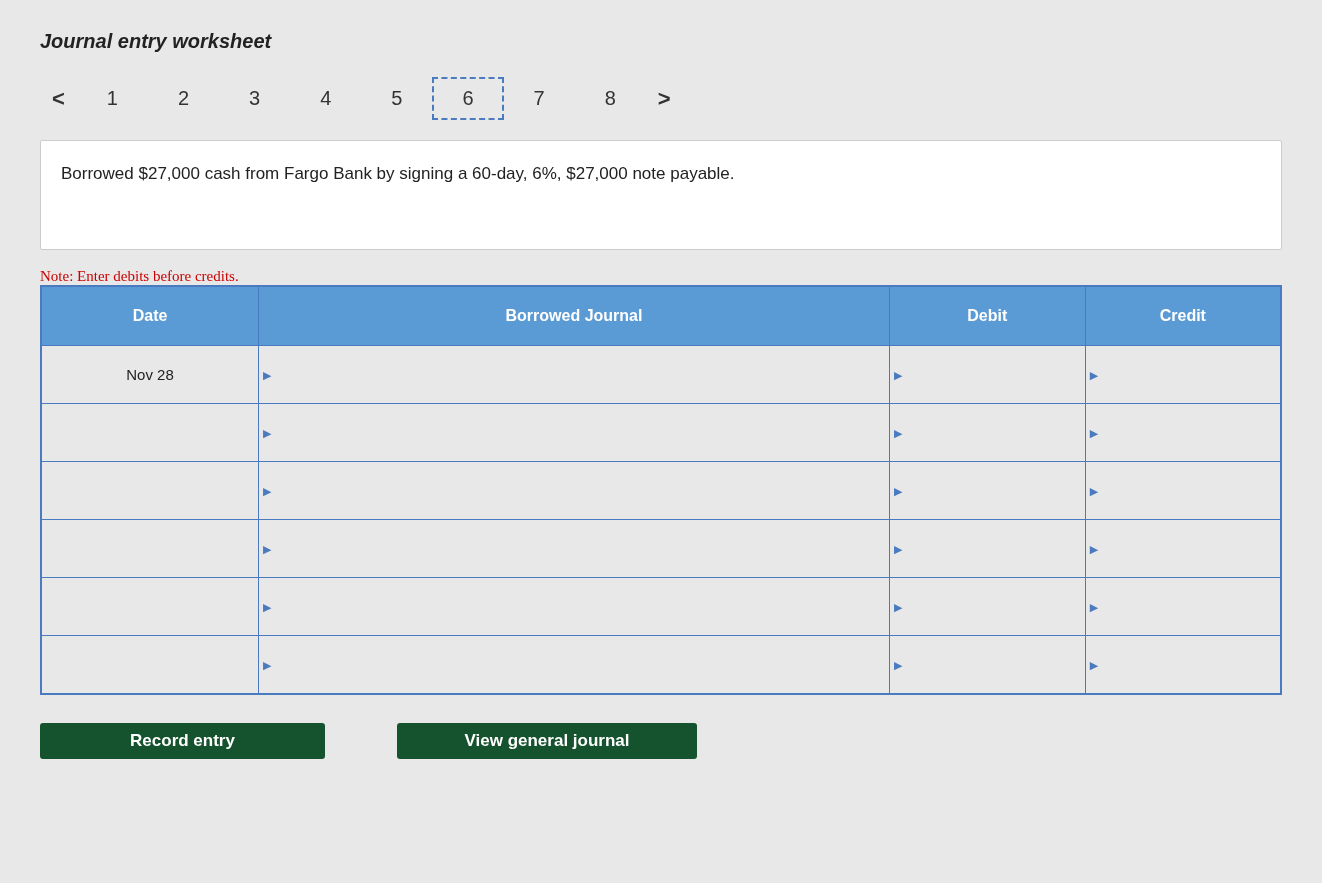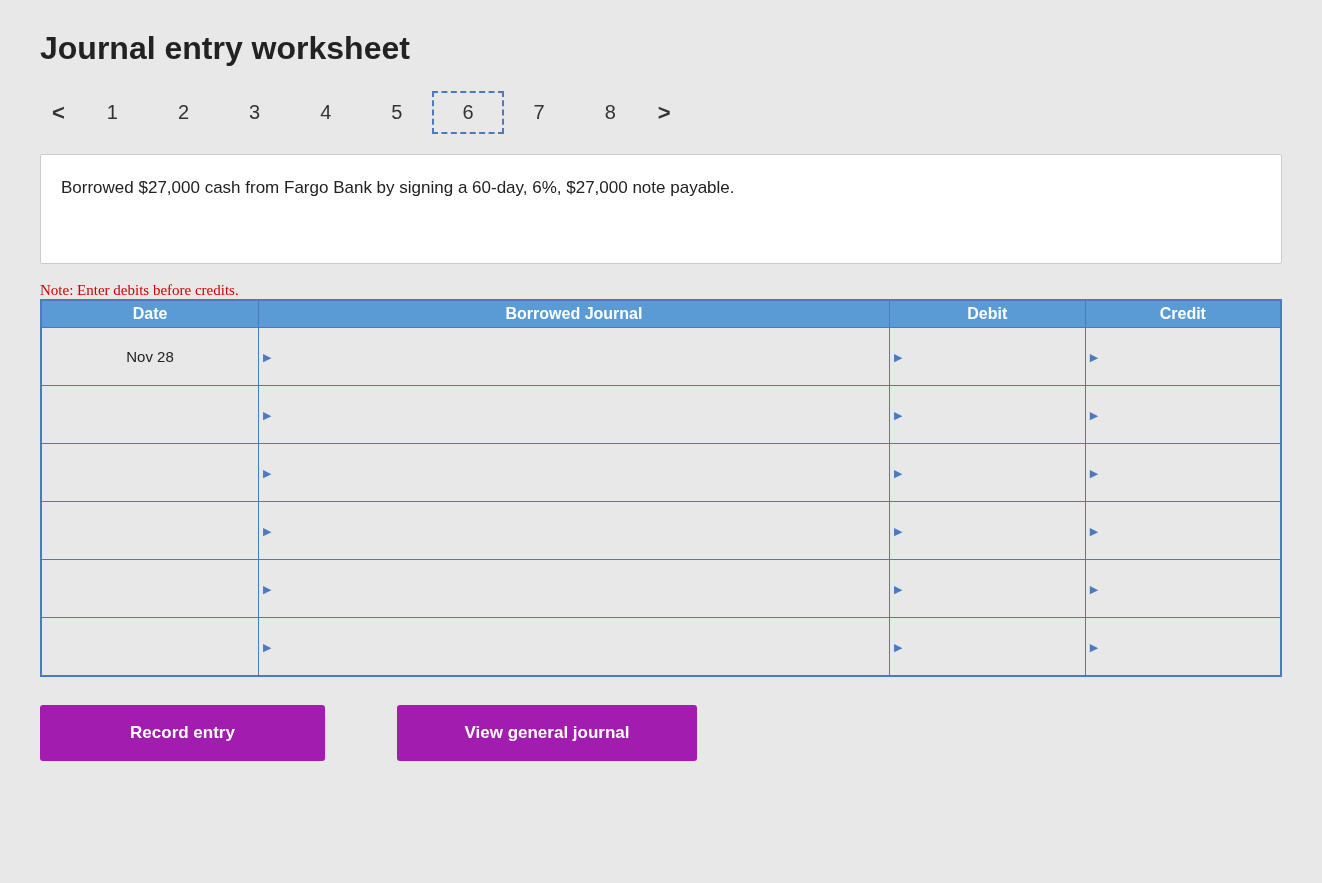--- a/index.html
+++ b/index.html
@@ -7,23 +7,24 @@
       background: #e8e8e8;
       font-family: Arial, sans-serif;
       font-size: 16px;
       color: #222;
       padding: 30px 40px;
       min-height: 883px;
       width: 1322px;
     }
 
     .page-title {
-      font-size: 32px;
+      font-size: 20px;
       font-weight: bold;
       margin-bottom: 24px;
+      font-style: italic;
     }
 
     .nav-bar {
       display: flex;
       align-items: center;
       gap: 0;
       margin-bottom: 20px;
     }
 
     .nav-arrow {
@@ -71,21 +72,21 @@
       border-collapse: collapse;
       border: 2px solid #4a7abf;
       margin-bottom: 28px;
     }
 
     .journal-table th {
       background: #5b9bd5;
       color: #fff;
       font-weight: bold;
       font-size: 16px;
-      padding: 4px 8px;
+      padding: 20px 8px;
       border: 1px solid #4a7abf;
       text-align: center;
     }
 
     .journal-table td {
       border: 1px solid #4a7abf;
       padding: 16px;
       height: 44px;
       vertical-align: middle;
     }
@@ -137,26 +138,26 @@
       pointer-events: none;
     }
 
     .btn-row {
       display: flex;
       gap: 0;
       align-items: center;
     }
 
     .btn {
-      background: #a21caf;
+      background: #14532d;
       color: #fff;
       border: none;
       font-size: 17px;
       font-weight: bold;
-      padding: 18px 0;
+      padding: 8px 0;
       cursor: pointer;
       border-radius: 3px;
     }
 
     .btn-record {
       width: 285px;
       margin-right: 72px;
     }
 
     .btn-clear {

